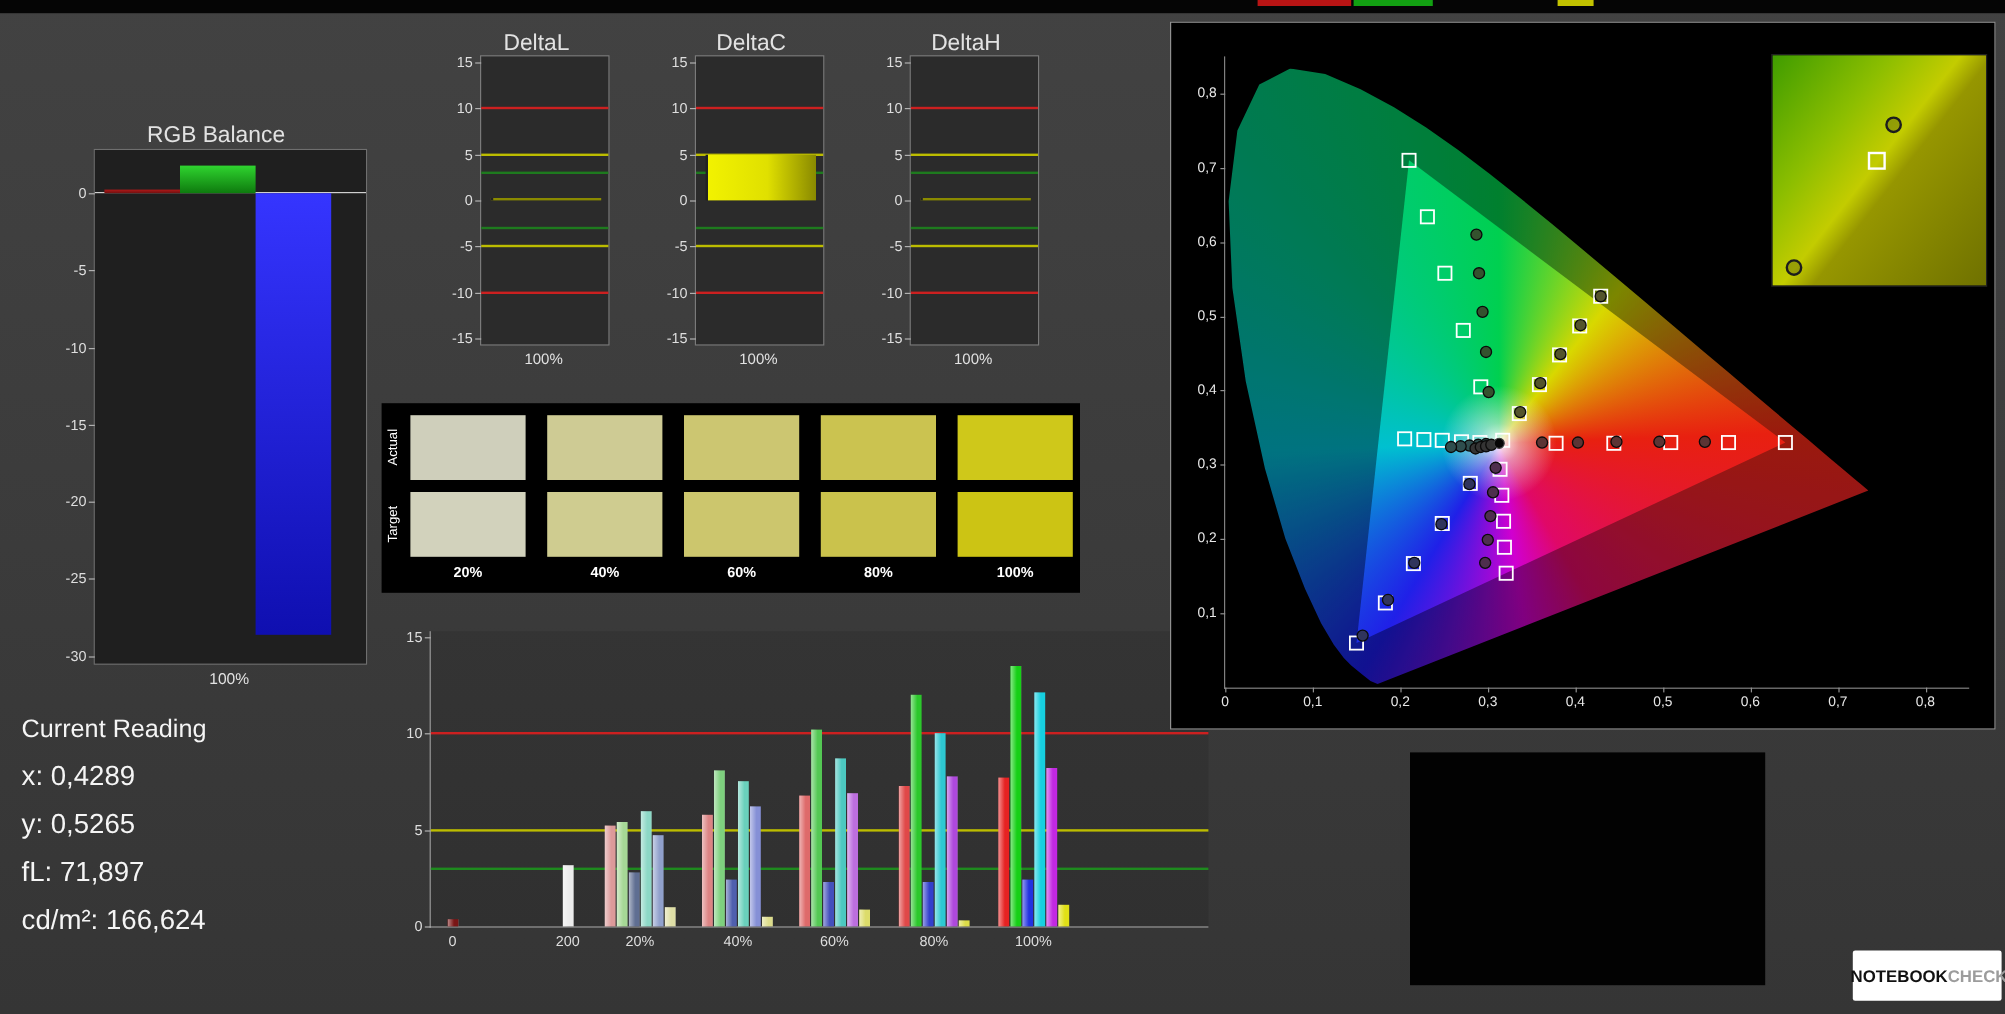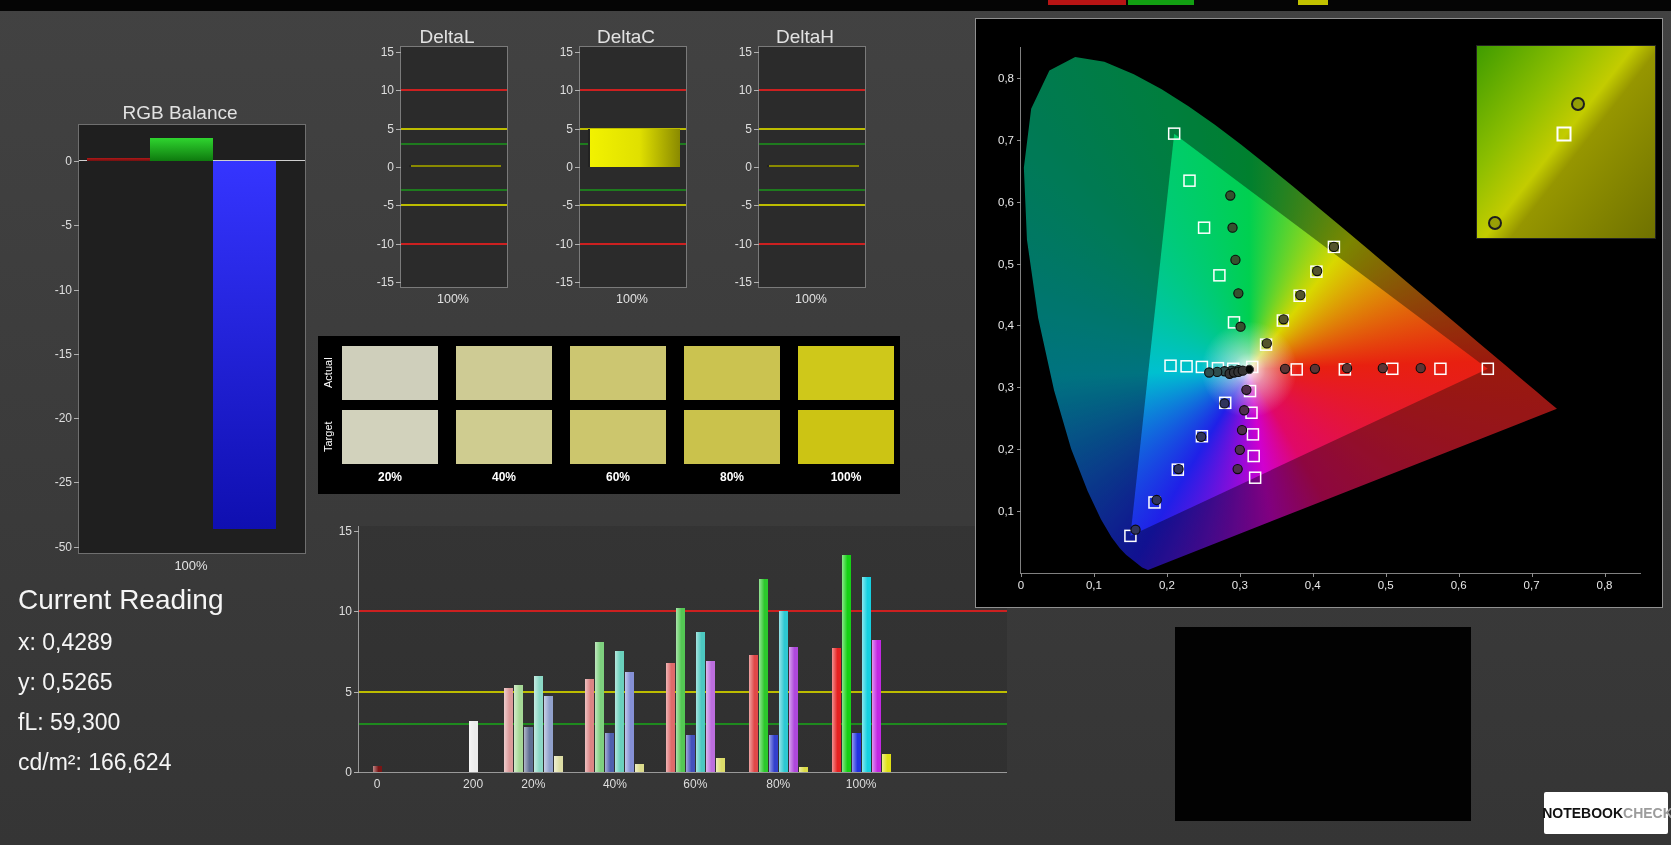--- a/index.html
+++ b/index.html
@@ -74,21 +74,21 @@
   .cy{right:calc(100% + 7px);transform:translateY(-50%);}
   .ctm-x{position:absolute;top:100%;width:1px;height:4px;background:#909090;}
   .ctm-y{position:absolute;right:100%;width:4px;height:1px;background:#909090;}
   .tgt{fill:none;stroke:#ffffff;stroke-width:1.5;}
   .msr{stroke:#0b0b0b;stroke-width:1.1;}
   .wpt{fill:#060606;stroke:#3c3c3c;stroke-width:1;}
 
   #video-rect{position:absolute;left:1175px;top:627px;width:296px;height:194px;background:#020202;}
 
   #reading{position:absolute;left:18px;top:584px;color:#f5f5f5;}
-  #reading-title{font-size:28px;}
+  #reading-title{font-size:21px;margin-top:12px;}
   .reading-line{font-size:23px;margin-top:13px;}
 
   #logo{position:absolute;left:1544px;top:792px;width:124px;height:42px;background:#fff;
     display:flex;align-items:center;justify-content:center;border-radius:2px;}
   .logo-v{position:relative;width:24px;height:22px;margin-right:3px;background:#e01212;
     clip-path:polygon(0 0,100% 0,50% 100%);}
   .logo-vcheck{position:absolute;left:6px;top:5px;width:11px;height:5px;
     border-left:3px solid #fff;border-bottom:3px solid #fff;transform:rotate(-45deg);}
   .logo-text{font-size:14px;font-weight:bold;color:#111;}
   .logo-gray{color:#9c9c9c;}
@@ -111,21 +111,21 @@
         <div class="ytl" style="top: 100.252px;">-5</div>
         <div class="ytm" style="top: 100.252px;"></div>
         <div class="ytl" style="top: 164.517px;">-10</div>
         <div class="ytm" style="top: 164.517px;"></div>
         <div class="ytl" style="top: 228.781px;">-15</div>
         <div class="ytm" style="top: 228.781px;"></div>
         <div class="ytl" style="top: 293.045px;">-20</div>
         <div class="ytm" style="top: 293.045px;"></div>
         <div class="ytl" style="top: 357.309px;">-25</div>
         <div class="ytm" style="top: 357.309px;"></div>
-        <div class="ytl" style="top: 421.574px;">-50</div>
+        <div class="ytl" style="top: 421.574px;">-30</div>
         <div class="ytm" style="top: 421.574px;"></div>
         <div class="zline" style="top: 35.488px;"></div>
         <div class="bar" style="left: 8px; width: 63px; top: 33.4174px; height: 2.57057px; background: linear-gradient(rgb(176, 24, 24), rgb(112, 16, 16));"></div>
         <div class="bar" style="left: 71px; width: 63px; top: 12.8529px; height: 23.1351px; background: linear-gradient(rgb(47, 212, 47), rgb(14, 122, 14));"></div>
         <div class="bar" style="left: 134px; width: 63px; top: 35.988px; height: 367.592px; background: linear-gradient(rgb(53, 53, 255), rgb(15, 15, 176));"></div>
       </div>
     <div id="rgb-xlabel">100%</div>
   </section>
 
   <section class="panel delta-panel" id="delta-0">
@@ -405,21 +405,21 @@
       </div>
   </section>
 
   <div id="video-rect"></div>
 
   <section id="reading">
     <div id="reading-title">Current Reading</div>
     <div id="reading-lines">
         <div class="reading-line">x: 0,4289</div>
         <div class="reading-line">y: 0,5265</div>
-        <div class="reading-line">fL: 59,300</div>
+        <div class="reading-line">fL: 71,897</div>
         <div class="reading-line">cd/m²: 166,624</div>
       </div>
   </section>
 
   <div id="logo">
     <span class="logo-v">
         <span class="logo-vcheck"></span>
       </span>
     <span class="logo-text">NOTEBOOK</span>
     <span class="logo-text logo-gray">CHECK</span>

